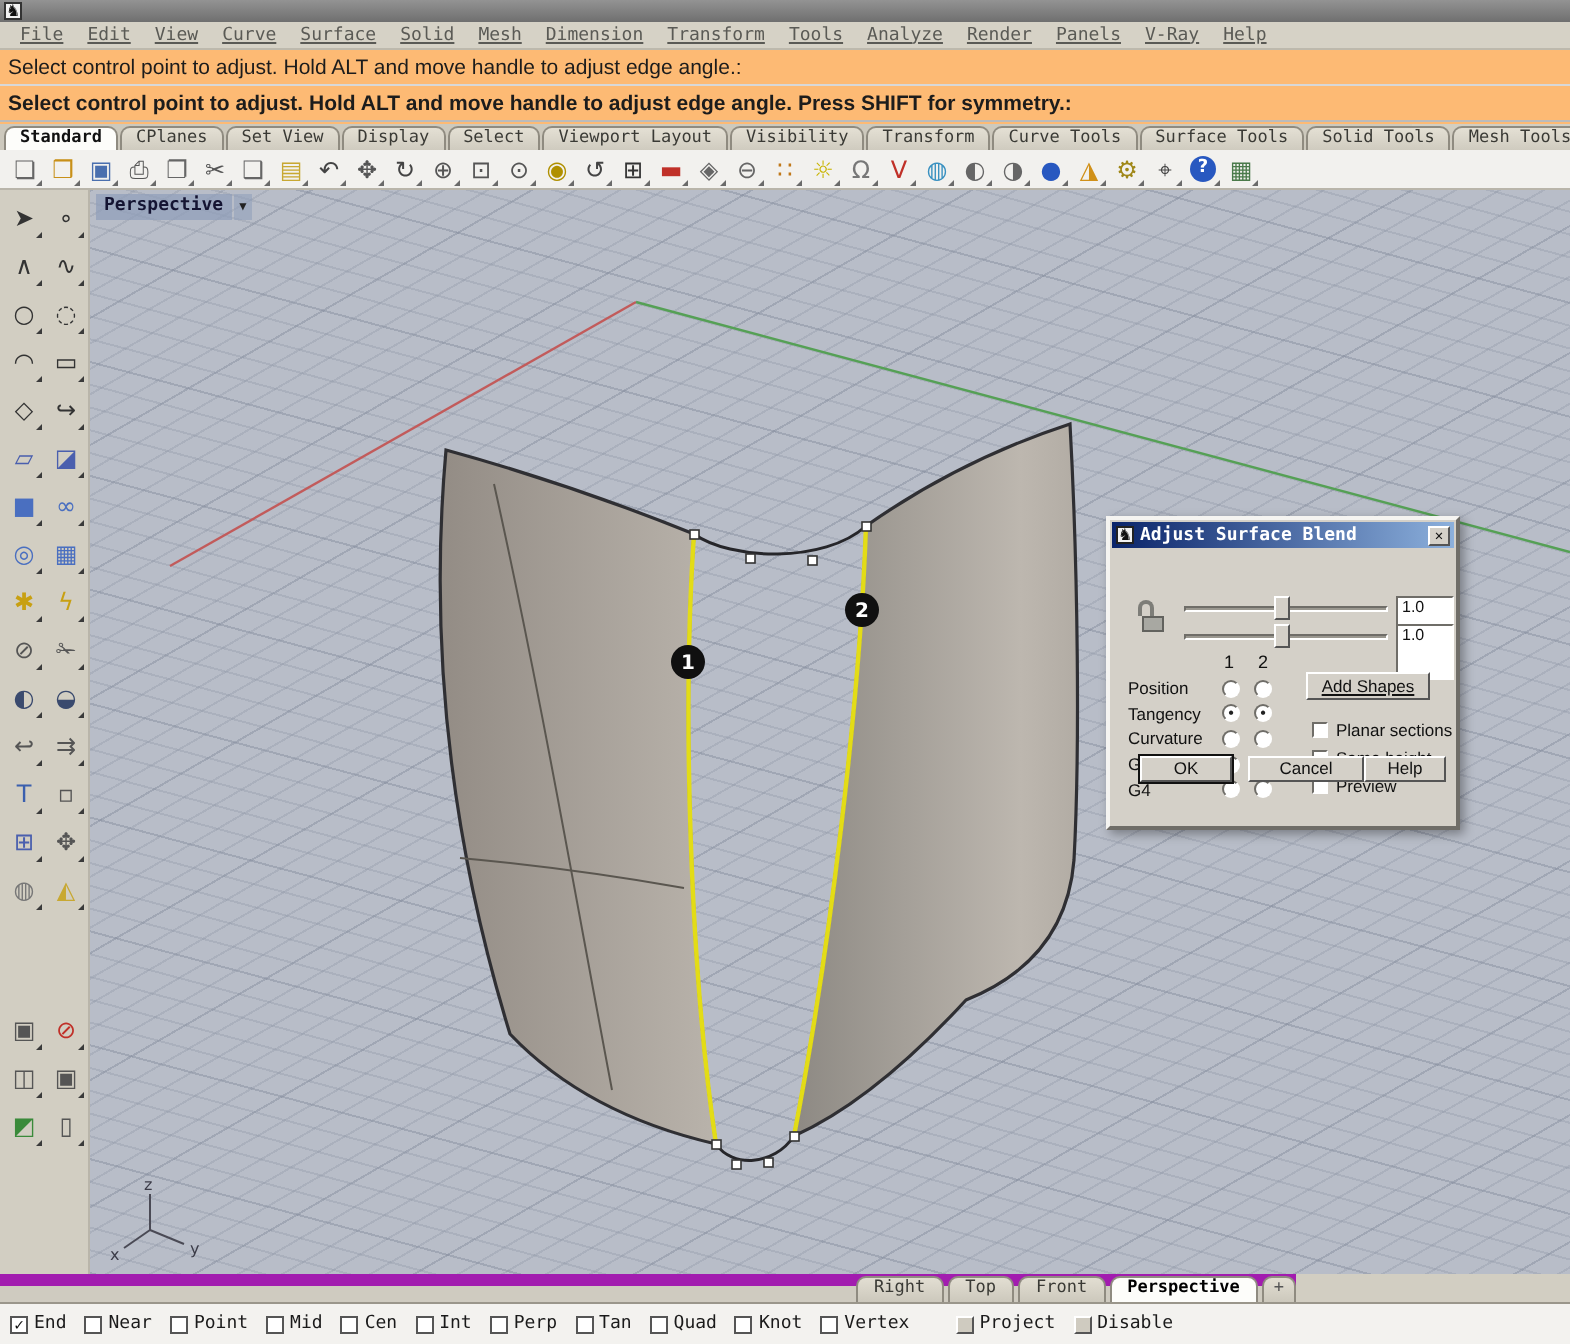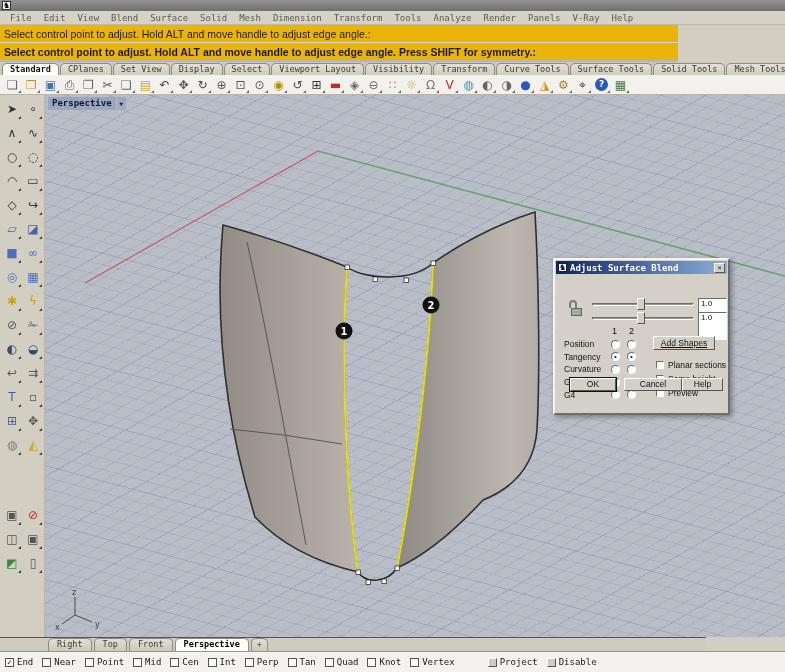--- a/index.html
+++ b/index.html
@@ -8,22 +8,22 @@
         font-family:"DejaVu Sans Mono",monospace;background:#d2cec2;}
 
   
   #title-bar{position:absolute;left:0;top:0;width:785px;height:11px;
     background:linear-gradient(#939393,#6f6f6f);display:flex;align-items:center;gap:3px;
     padding-left:2px;color:#fff;font-size:9px;font-weight:bold;line-height:11px;white-space:nowrap;}
   .app-logo{width:9px;height:9px;background:#f2f2f2;border:1px solid #333;color:#111;
     font-size:8px;line-height:7px;text-align:center;font-family:"DejaVu Sans",sans-serif;}
   #menu-bar{position:absolute;left:0;top:11px;width:785px;height:14px;background:#d6d2c6;
     border-bottom:1px solid #bdb9ad;display:flex;align-items:center;padding-left:4px;}
-  .menu-item{font-size:9px;color:#5a5a55;padding:0 6px;line-height:14px;}
-  #cmd{position:absolute;left:0;top:25px;width:678px;height:37px;background:#eab308;
+  .menu-item{font-size:9px;color:#5a5a55;padding:0 6px;line-height:14px;text-decoration:underline;}
+  #cmd{position:absolute;left:0;top:25px;width:785px;height:37px;background:#fdba74;
     font-family:"Liberation Sans",sans-serif;color:#1c1c1c;}
   .cmd-line{height:18px;line-height:18px;font-size:10.5px;padding-left:4px;border-bottom:1px solid #d8d8d8;
     white-space:nowrap;overflow:hidden;}
   .cmd-line.bold{font-weight:bold;border-bottom:1px solid #bbb;}
 
   
   #tab-row{position:absolute;left:0;top:62px;width:706px;height:13px;background:#cdc9bd;
     display:flex;align-items:flex-end;padding-left:2px;gap:1px;}
   .tab{font-size:8.5px;line-height:11px;height:12px;padding:0 7px;color:#3a3a35;
     background:linear-gradient(#e4e0d4,#cfcbbf);border:1px solid #8f8b80;border-bottom:none;
@@ -102,22 +102,22 @@
     text-align:center;font-size:8.5px;}
   #add-shapes-btn{left:97px;top:62px;width:62px;height:14px;line-height:12px;text-decoration:underline;}
   .dlg-check{position:absolute;left:100px;display:flex;align-items:center;gap:4px;font-size:8.5px;}
   .cbox{width:8px;height:8px;background:#fff;border:1px solid;border-color:#6f6d68 #fff #fff #6f6d68;}
   .bottom-btn{top:104px;height:13px;line-height:11px;}
   #ok-btn{left:14px;width:46px;outline:1px solid #111;}
   #cancel-btn{left:68px;width:58px;}
   #help-btn{left:126px;width:41px;}
 
   
-  #vtab-row{position:absolute;left:0;top:637px;width:706px;height:14px;background:#cfcbc0;
-    border-top:1px solid #a21caf;display:flex;align-items:flex-end;padding-left:48px;gap:2px;}
+  #vtab-row{position:absolute;left:0;top:637px;width:648px;height:14px;background:#cfcbc0;
+    border-top:6px solid #a21caf;display:flex;align-items:flex-end;padding-left:48px;gap:2px;justify-content:flex-end;}
   .vtab{font-size:8.5px;line-height:11px;height:13px;padding:0 8px;color:#3a3a35;
     background:linear-gradient(#e2ded2,#ccc8bc);border:1px solid #8f8b80;border-bottom:none;
     border-radius:5px 5px 0 0;}
   .vtab.active{background:#fdfdfa;font-weight:bold;color:#000;}
   .vtab.add{padding:0 5px;color:#555;}
 
   
   #osnap-row{position:absolute;left:0;top:651px;width:785px;height:21px;background:#f3f2ef;
     border-top:1px solid #9a968b;display:flex;align-items:center;padding-left:5px;gap:9px;}
   .osnap-item{display:flex;align-items:center;gap:3px;}
@@ -133,21 +133,21 @@
 
   <div id="title-bar">
     <span class="app-logo">♞</span>
   </div>
 
   <div id="menu-bar">
 
   <span class="menu-item">File</span>
       <span class="menu-item">Edit</span>
       <span class="menu-item">View</span>
-      <span class="menu-item">Blend</span>
+      <span class="menu-item">Curve</span>
       <span class="menu-item">Surface</span>
       <span class="menu-item">Solid</span>
       <span class="menu-item">Mesh</span>
       <span class="menu-item">Dimension</span>
       <span class="menu-item">Transform</span>
       <span class="menu-item">Tools</span>
       <span class="menu-item">Analyze</span>
       <span class="menu-item">Render</span>
       <span class="menu-item">Panels</span>
       <span class="menu-item">V-Ray</span>
@@ -508,21 +508,21 @@
         </span>
         <span class="osnap-item">
           <span class="oscheck"></span>
           <span class="oslabel">Knot</span>
         </span>
         <span class="osnap-item">
           <span class="oscheck"></span>
           <span class="oslabel">Vertex</span>
         </span>
       </span>
-    <span style="display:flex;gap:9px;margin-left:24px">
+    <span style="display:flex;gap:9px;margin-left:14px">
 
     <span class="osnap-item">
           <span class="osbtn"></span>
           <span class="oslabel">Project</span>
         </span>
         <span class="osnap-item">
           <span class="osbtn"></span>
           <span class="oslabel">Disable</span>
         </span>
       </span>

